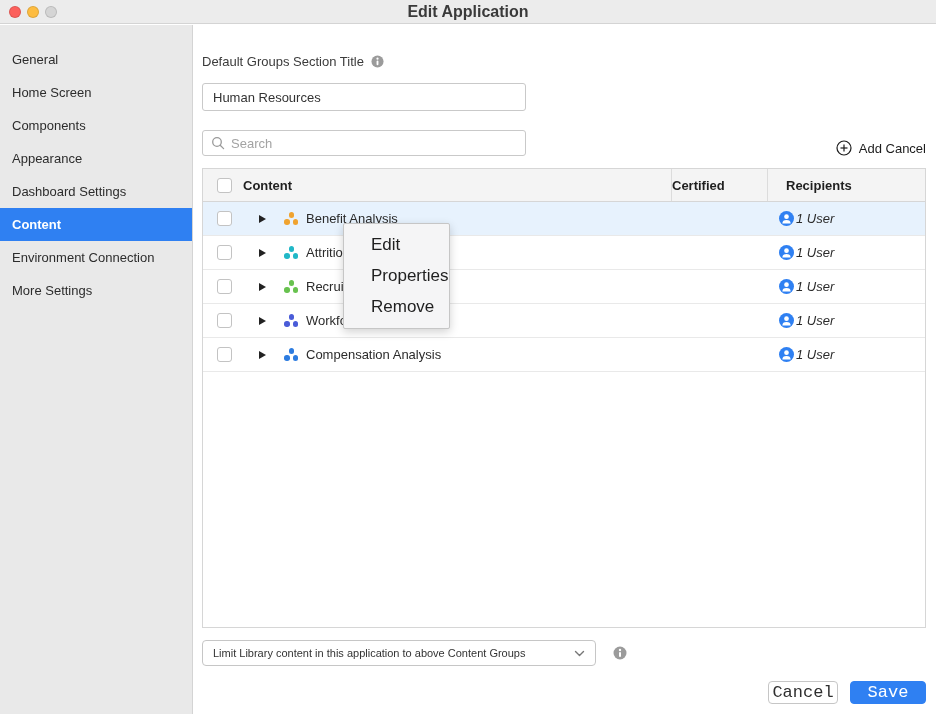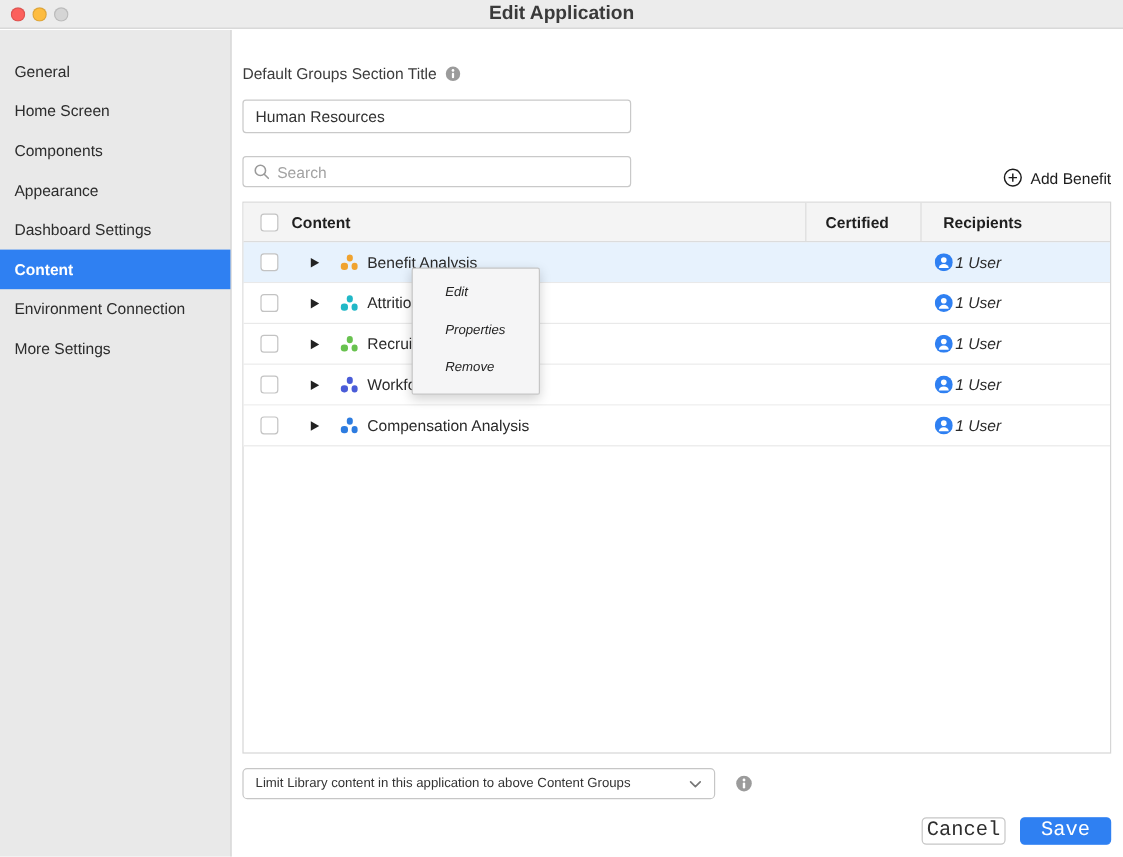--- a/index.html
+++ b/index.html
@@ -49,21 +49,21 @@
 
   
   .content-table { margin-top:12px; height:460px; border:1px solid #d6d6d6;
     display:flex; flex-direction:column; background:#fff; }
   .t-header { display:flex; height:33px; background:#f4f4f4; border-bottom:1px solid #d6d6d6;
     align-items:center; font-weight:bold; font-size:13px; color:#1f1f1f; flex:none; }
   .cell-check { width:40px; padding-left:14px; display:flex; align-items:center; flex:none; }
   .checkbox { width:15px; height:15px; border:1px solid #c3c3c3; border-radius:3px;
     background:#fff; flex:none; }
   .col-content { flex:1; }
-  .col-certified { width:96px; flex:none; padding-left:16px; align-self:stretch;
+  .col-certified { width:96px; flex:none; align-self:stretch;
     display:flex; align-items:center; }
   .col-recipients { width:158px; flex:none; padding-left:18px; align-self:stretch;
     display:flex; align-items:center; }
   .t-header .col-certified, .t-header .col-recipients { border-left:1px solid #dcdcdc; }
 
   .t-row { display:flex; height:34px; align-items:center; border-bottom:1px solid #e9e9e9;
     font-size:13px; color:#2b2b2b; flex:none; background:#fff; }
   .t-row.selected { background:var(--row-selected); }
   .row-main { flex:1; display:flex; align-items:center; }
   .caret { width:0; height:0; border-left:7px solid #222; border-top:4.5px solid transparent;
@@ -75,22 +75,22 @@
   .tri-dots i:nth-child(3) { left:8.5px; top:7px; }
   .row-label { margin-left:8px; }
   .t-row .col-recipients { padding-left:12px; gap:2px;font-style:italic; }
   .user-badge { width:15px; height:15px; flex:none; }
   .recip-label { font-size:13px; color:#2b2b2b; }
 
   
   #context-menu { position:absolute; left:343px; top:223px; width:107px; height:106px;
     background:#f5f5f6; border:1px solid #c6c6c6; border-radius:2px;
     box-shadow:0 3px 10px rgba(0,0,0,0.18); z-index:20; padding-top:5px; }
-  .menu-item { height:31px; line-height:31px; padding-left:27px; font-size:11px;
-    color:#1f1f1f; cursor:default;font-style:italic; }
+  .menu-item { height:31px; line-height:31px; padding-left:27px; font-size:17px;
+    color:#1f1f1f; cursor:default; }
 
   
   .limit-row { margin-top:12px; display:flex; align-items:center; gap:17px; }
   .limit-select { width:394px; height:26px; border:1px solid #c6c6c6; border-radius:4px;
     display:flex; align-items:center; padding:0 10px; background:#fff; cursor:default; }
   .limit-select .sel-text { flex:1; font-size:11px; color:#333; white-space:nowrap;
     overflow:hidden; }
   .limit-row .info-icon { width:14px; height:14px; }
 
   .buttons-row { margin-top:15px; display:flex; justify-content:flex-end; gap:12px; }
@@ -142,21 +142,21 @@
           <line x1="9.2" y1="9.2" x2="12.6" y2="12.6" stroke="#9a9a9a" stroke-width="1.3" stroke-linecap="round"></line>
         </svg>
         <input type="text" placeholder="Search" style="">
       </div>
       <button class="add-content-btn">
         <svg width="16" height="16" viewBox="0 0 16 16">
           <circle cx="8" cy="8" r="7" fill="none" stroke="#1c1c1c" stroke-width="1.2"></circle>
           <line x1="8" y1="4.5" x2="8" y2="11.5" stroke="#1c1c1c" stroke-width="1.2"></line>
           <line x1="4.5" y1="8" x2="11.5" y2="8" stroke="#1c1c1c" stroke-width="1.2"></line>
         </svg>
-        <span>Add Benefit</span>
+        <span>Add Cancel</span>
       </button>
     </div>
 
     <div class="content-table">
       <div class="t-header">
         <div class="cell-check">
             <span class="checkbox"></span>
           </div>
         <div class="col-content">Content</div>
         <div class="col-certified">Certified</div>

